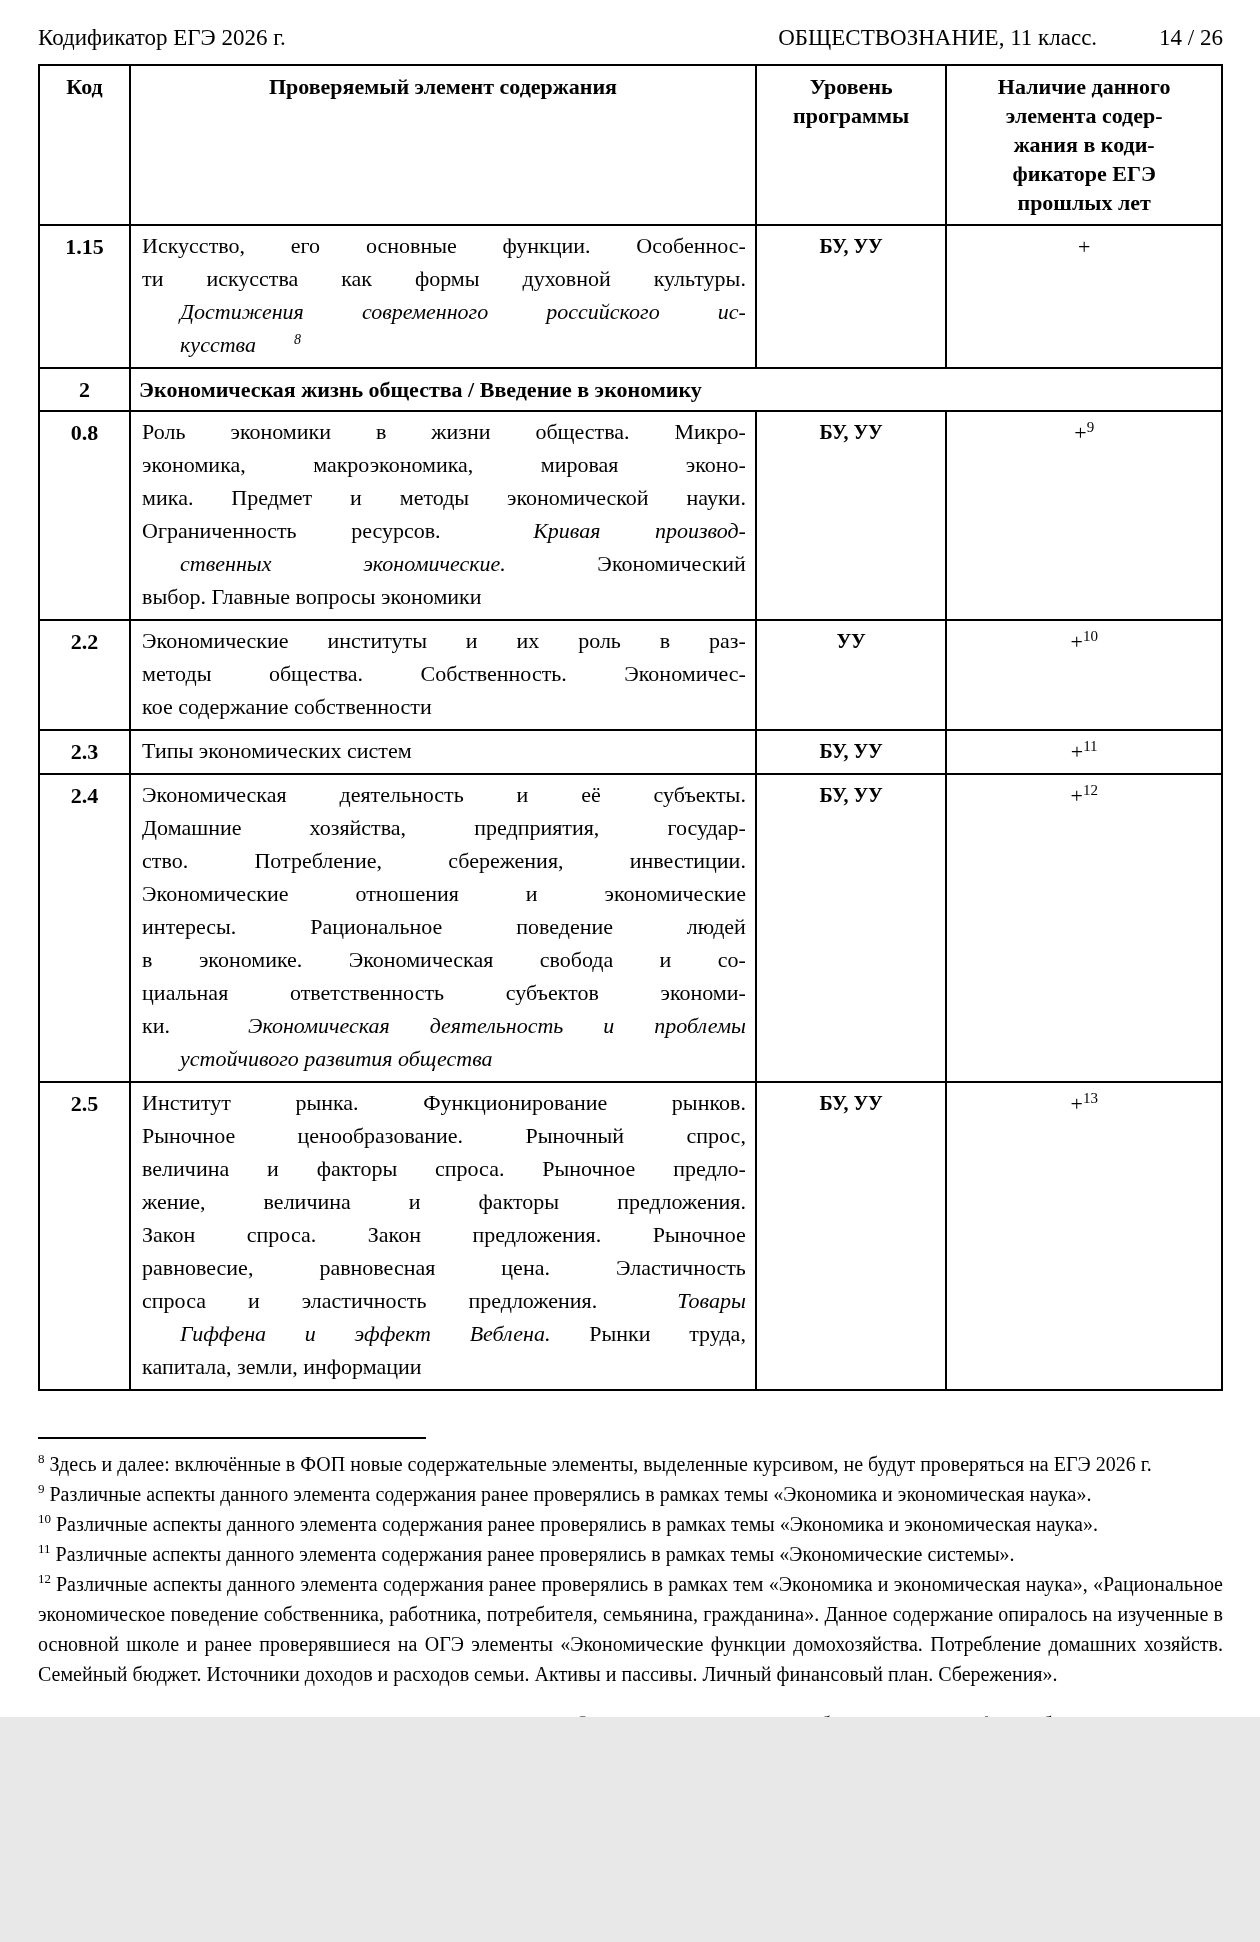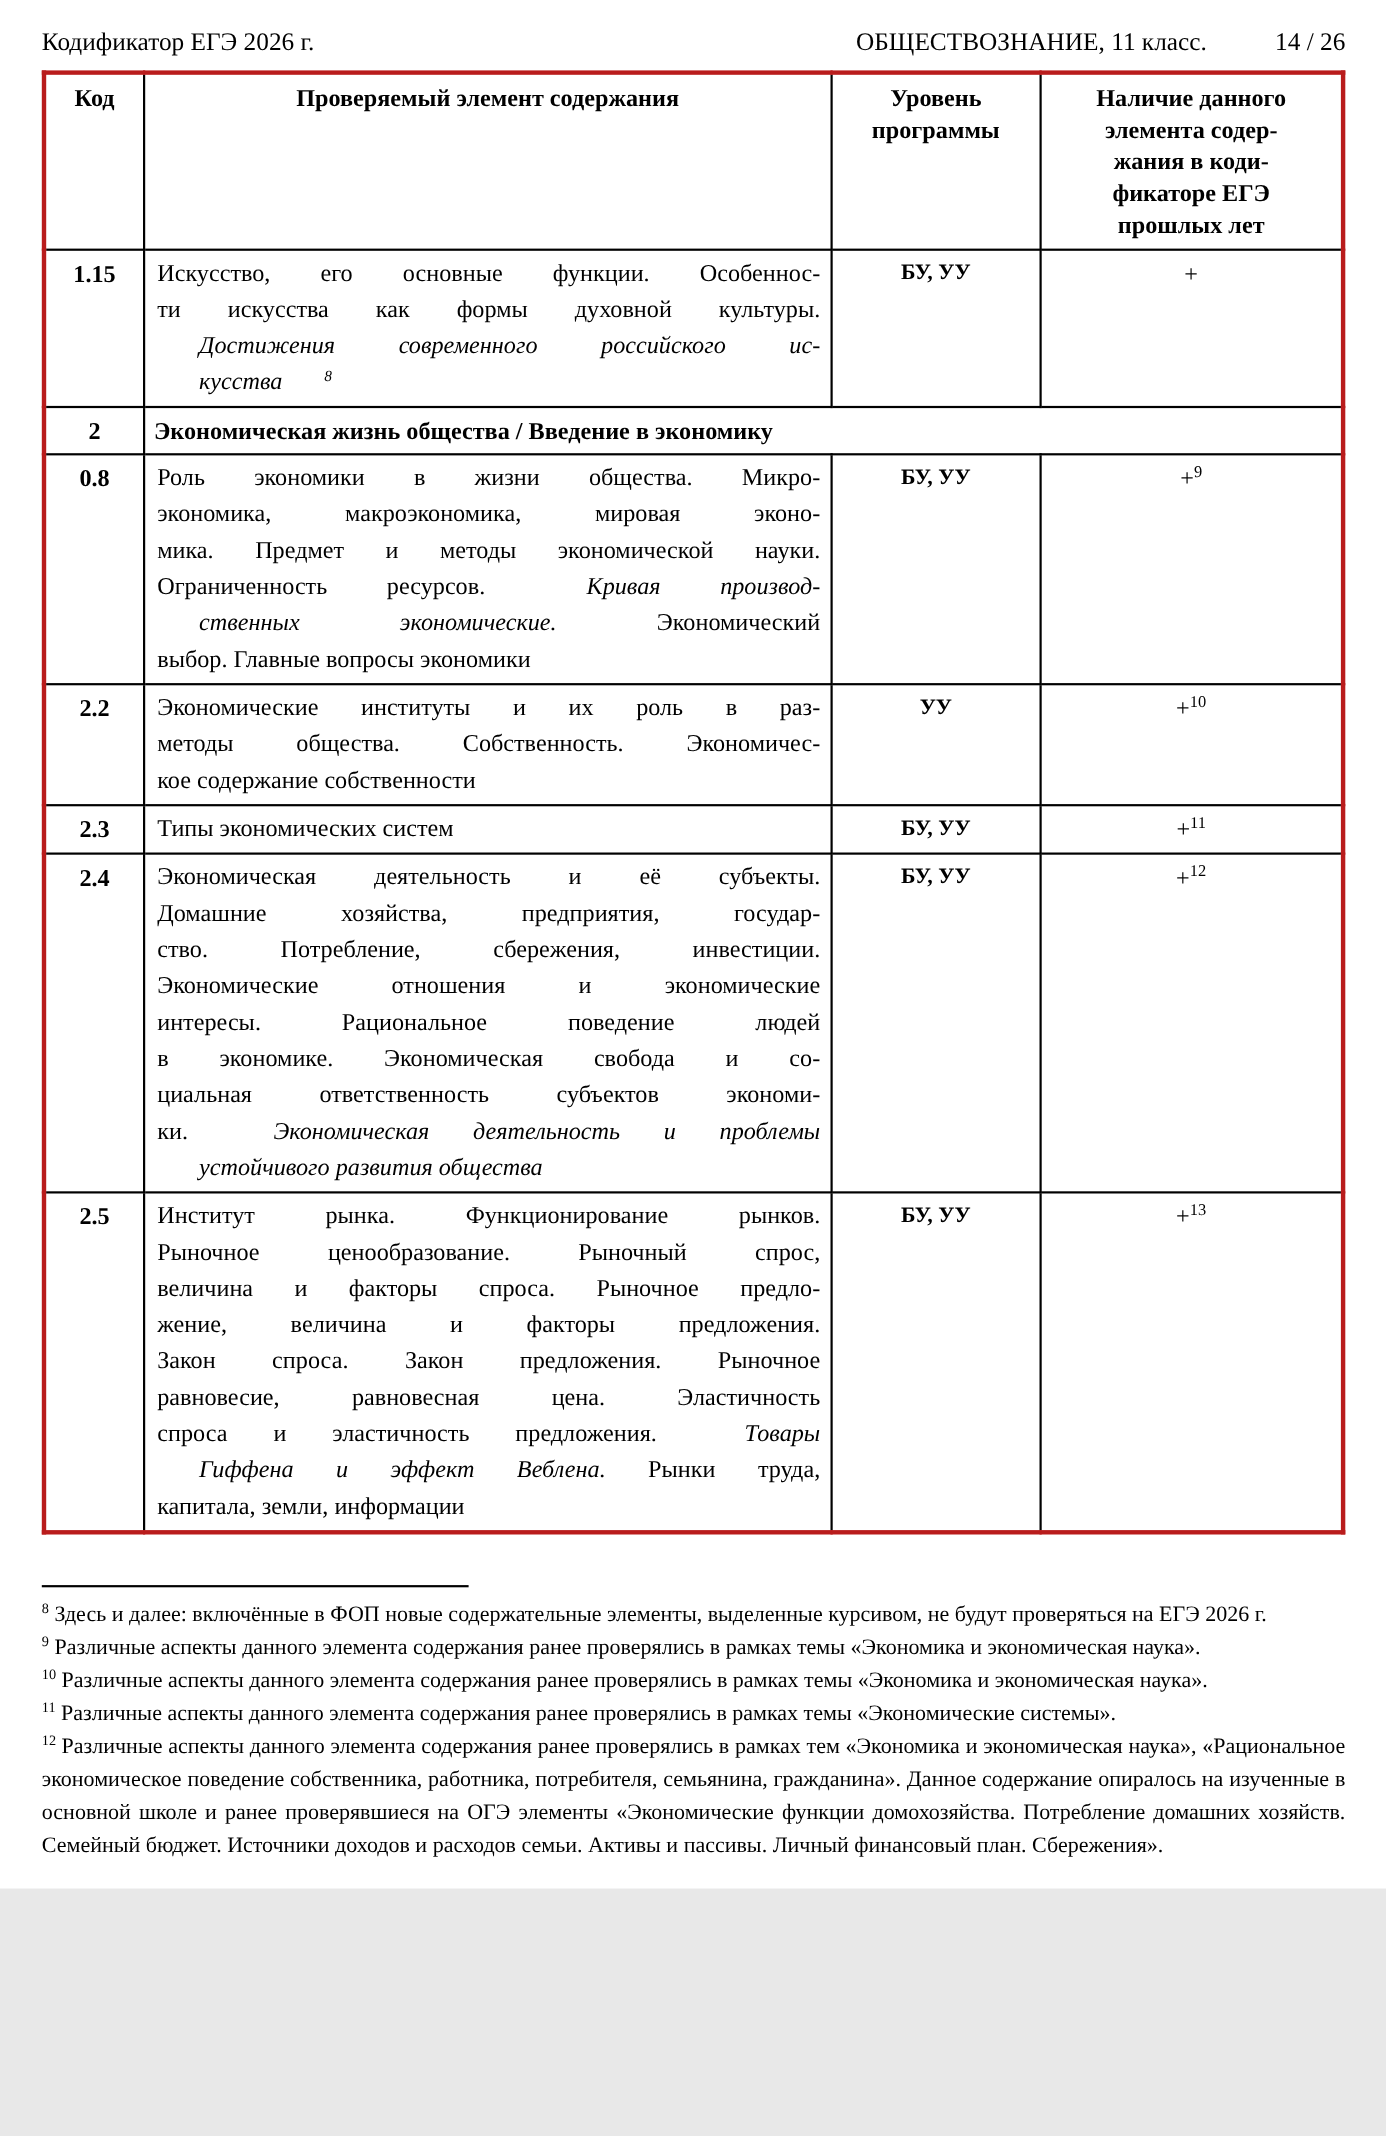--- a/index.html
+++ b/index.html
@@ -7,21 +7,21 @@
   .page {
     width:1260px; height:1717px; background:#ffffff; color:#000;
     box-sizing:border-box; padding:24px 37px 0 38px; overflow:hidden;
     font-family:"Liberation Serif","DejaVu Serif",serif;
   }
   
   .doc-header { display:flex; justify-content:space-between; align-items:baseline;
     font-size:23px; line-height:28px; margin-bottom:12px; }
   .doc-header .right { display:flex; gap:62px; }
   
-  table.codifier { width:100%; border-collapse:collapse; border:4px solid #b91c1c;
+  table.codifier { width:100%; border-collapse:collapse; border:2px solid #b91c1c;
     table-layout:fixed; }
   table.codifier th, table.codifier td { border:2px solid #000; vertical-align:top; }
   th.col-header { font-weight:bold; font-size:22px; padding:6px 4px 7px; }
   .hline { line-height:29px; text-align:center; }
   td.code-cell { text-align:center; font-weight:bold; font-size:22px;
     padding:4px 2px; line-height:33px; }
   td.content-cell { font-size:22px; padding:3px 9px 6px 11px; }
   .tline { line-height:33px; text-align:justify; text-align-last:justify; }
   .tline:last-child { text-align-last:left; }
   .tline .it { font-style:italic;margin-left:38px; }

